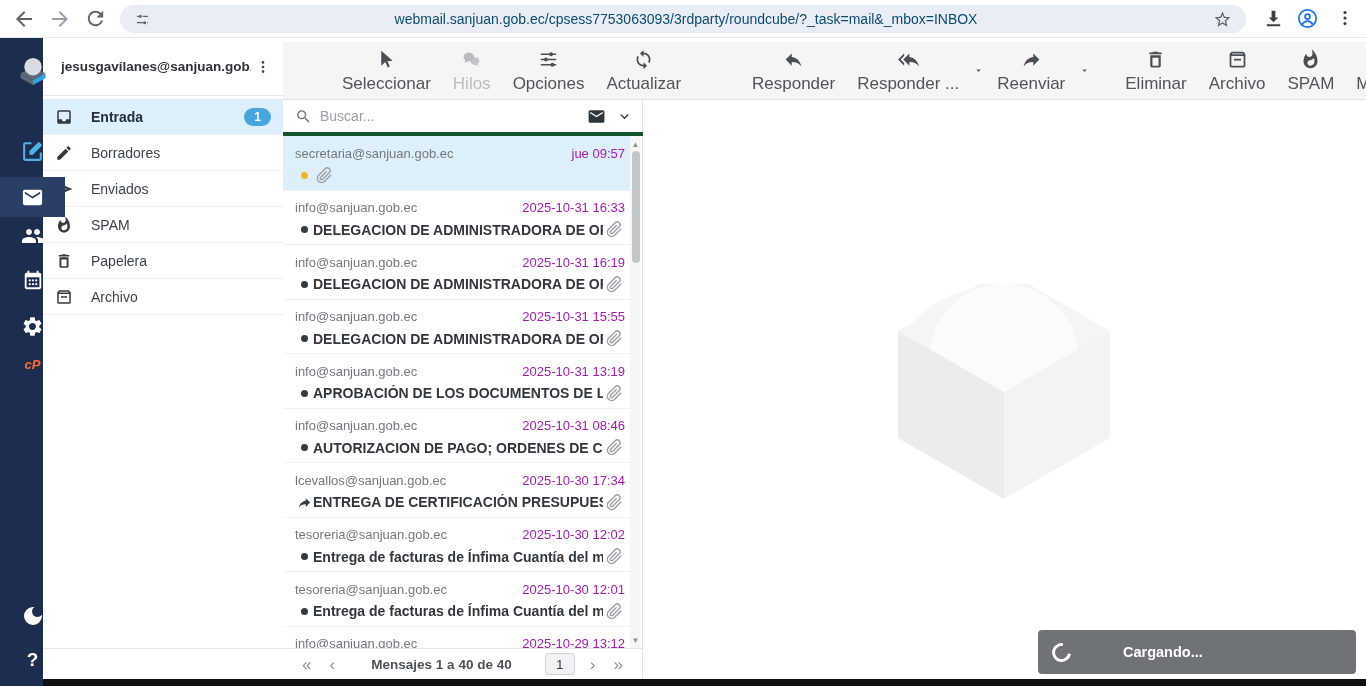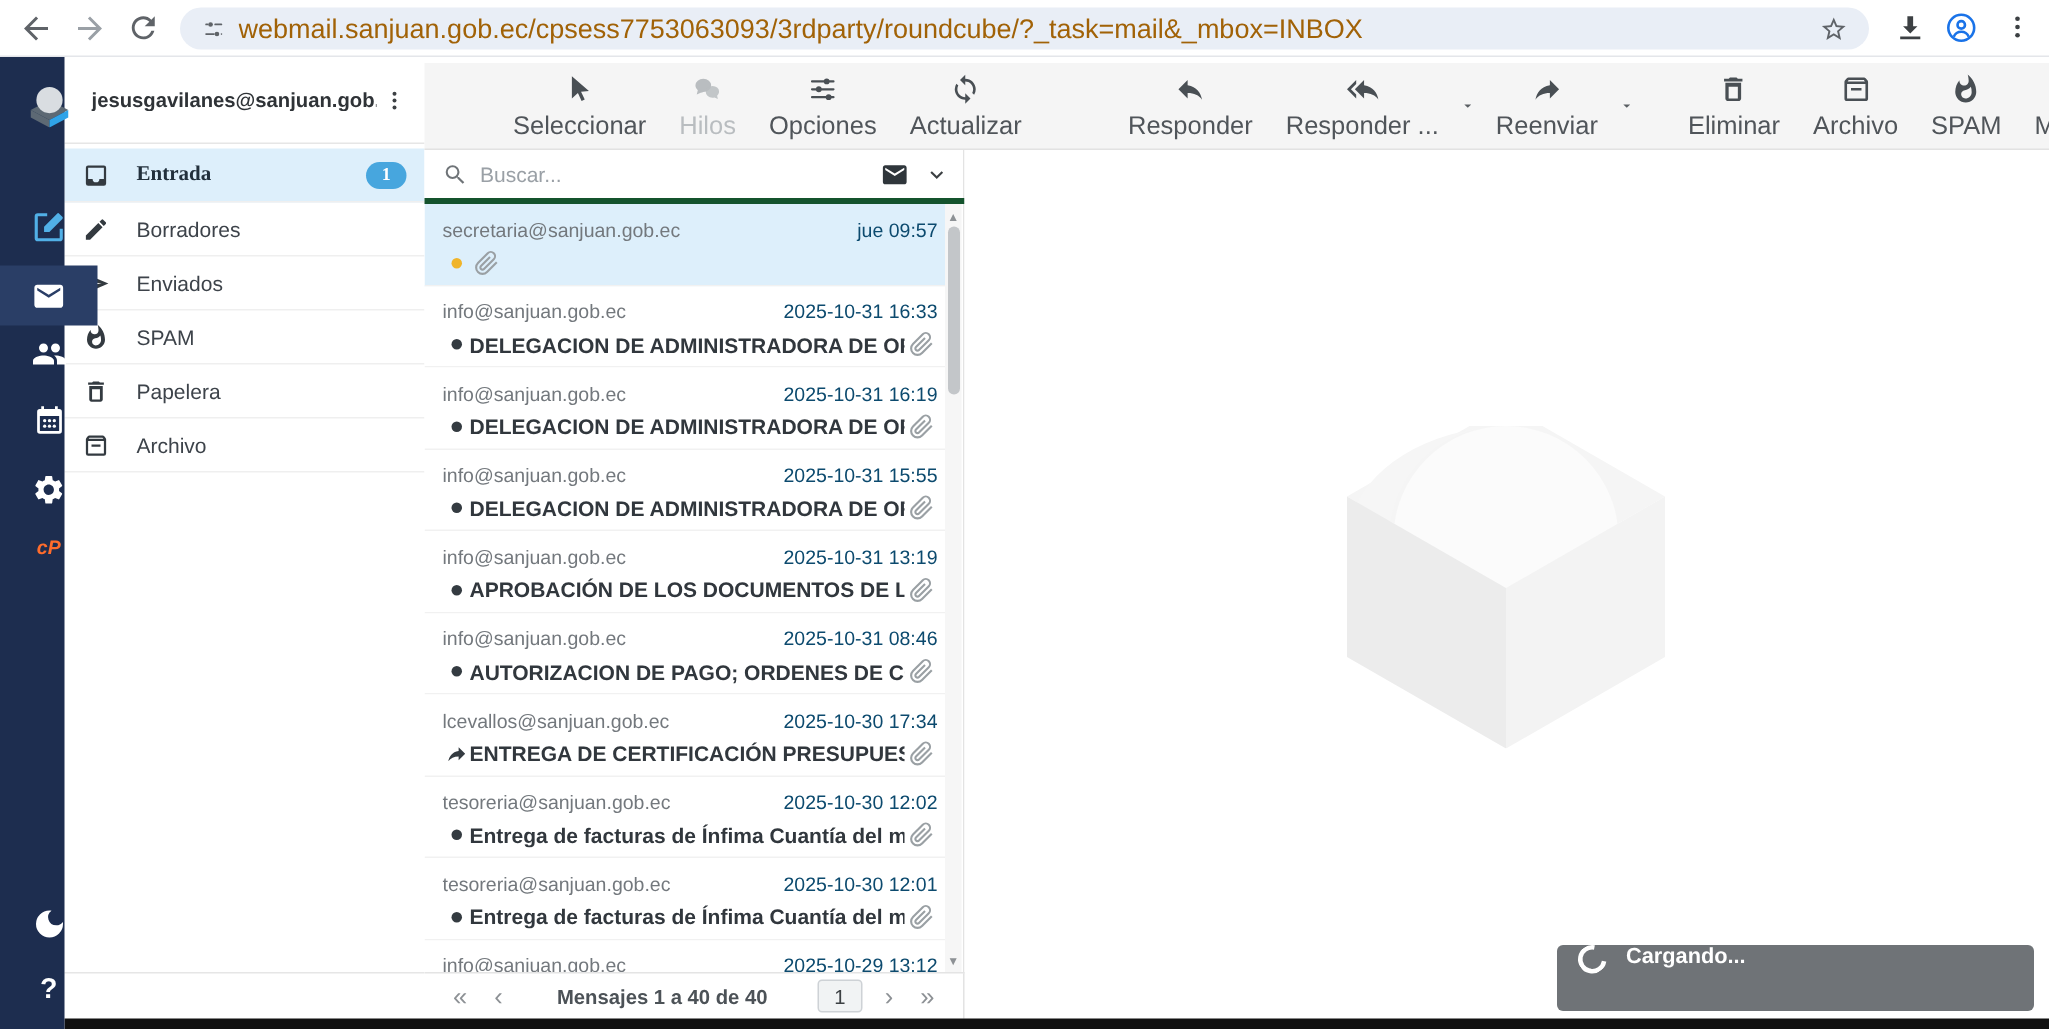--- a/index.html
+++ b/index.html
@@ -9,21 +9,21 @@
   svg { display:block; }
 
   
   .chrome { position:absolute; left:0; top:0; width:1366px; height:38px; background:#fff;
     border-bottom:1px solid #e4e6ea; }
   .chrome .navbtn { position:absolute; top:7px; width:24px; height:24px; color:#5f6368; cursor:pointer; }
   .chrome .fwd { color:#9aa0a6; }
   .urlpill { position:absolute; left:120px; top:5px; width:1126px; height:28px; border-radius:14px;
     background:#e9eef6; display:flex; align-items:center; padding:0 10px; }
   .urlpill .tune { color:#5f6368; margin:0 8px 0 4px; }
-  .urltext { font-size:18px; color:#a16207; white-space:nowrap; overflow:hidden; flex:1; }
+  .urltext { font-size:14px; color:#0c4a6e; white-space:nowrap; overflow:hidden; flex:1;text-align:center; }
   .urlpill .star { color:#5f6368; margin-right:4px; cursor:pointer; }
   .chrome .right-ic { position:absolute; top:7px; width:24px; height:24px; cursor:pointer; color:#3c4043; }
 
   
   .rail { position:absolute; left:0; top:38px; width:43px; height:648px; background:#1d2d4f; z-index:5; }
   .rail .rbtn { position:absolute; left:0; width:65px; height:40px; display:flex; align-items:center;
     justify-content:center; color:#fff; cursor:pointer; }
   .rail .sel { background:#2a3e66; }
   .cp-logo { color:#ff6c2c; font-weight:bold; font-style:italic; font-size:13px; }
   .help-q { color:#fff; font-weight:bold; font-size:19px; }
@@ -32,21 +32,21 @@
   .sidebar { position:absolute; left:43px; top:38px; width:240px; height:648px; background:#fff; }
   .acct { position:absolute; left:0; top:0; width:240px; height:58px; display:flex; align-items:center;
     border-bottom:1px solid #e6e6e6; padding:0 8px 0 18px; }
   .acct .mail-name { flex:1; font-size:13.5px; font-weight:bold; color:#2f3337; white-space:nowrap; overflow:hidden; }
   .acct .kebab-v { color:#3c4043; cursor:pointer; padding:2px; }
   .folders { position:absolute; left:0; top:61px; width:240px; }
   .folder { height:36px; display:flex; align-items:center; padding:0 12px; border-bottom:1px solid #efefef;
     cursor:pointer; color:#3d434a; }
   .folder .fic { width:18px; height:18px; color:#333a40; margin-right:18px; }
   .folder .flabel { flex:1; font-size:14px; color:#3d434a; }
-  .folder.active { background:#ddeffb;font-family:Liberation Serif, serif; }
+  .folder.active { background:#ddeffb; }
   .folder.active .flabel { font-weight:bold; color:#22303c; }
   .badge { background:#47a6de; color:#fff; font-size:12px; font-weight:bold; border-radius:9px;
     min-width:27px; height:18px; display:flex; align-items:center; justify-content:center; padding:0 8px; }
   .quota { position:absolute; left:0; top:610px; width:240px; height:32px; border-top:1px solid #e6e6e6;
     display:flex; align-items:center; padding:0 14px 0 30px; }
   .quota .disk { color:#42484d; margin-right:14px; }
   .quota .bar { flex:1; height:10px; border:1px solid #cfcfcf; border-radius:6px; background:#fff; }
   .quota .pct { font-size:13px; color:#4c5257; margin-left:12px; }
 
   
@@ -73,21 +73,21 @@
   .searchrow input { border:none; outline:none; background:transparent; flex:1; font-size:14px;
     color:#3c4043; font-family:"Liberation Sans",sans-serif; }
   .searchrow input::placeholder { color:#9aa0a6; }
   .searchrow .scope { color:#2f363b; cursor:pointer; margin-right:10px; }
   .searchrow .chev { color:#3c4043; cursor:pointer; }
   .msglist { position:absolute; left:0; top:36px; width:348px; height:512px; overflow:hidden; }
   .msg { height:54.5px; padding:7px 6px 0 12px; border-bottom:1px solid #f1f1f1; cursor:pointer; background:#fff; }
   .msg.sel { background:#ddeffb; }
   .mline1 { display:flex; align-items:center; height:20px; }
   .msender { flex:1; font-size:13px; color:#73787d; white-space:nowrap; overflow:hidden; }
-  .mdate { font-size:13px; color:#0c4a6e; margin-left:8px; white-space:nowrap; }
+  .mdate { font-size:13px; color:#a21caf; margin-left:8px; white-space:nowrap; }
   .mline2 { display:flex; align-items:center; height:24px; }
   .mstatus { width:18px; display:flex; align-items:center; justify-content:center; flex:0 0 18px; }
   .dot { width:7px; height:7px; border-radius:50%; background:#343b41; }
   .dot.gold { background:#f0b429; }
   .fwd-ic { color:#343b41; }
   .msubject { flex:1; font-size:14px; font-weight:bold; color:#31373d; white-space:nowrap; overflow:hidden; }
   .mclip { width:22px; flex:0 0 22px; color:#9aa0a4; display:flex; justify-content:center; }
 
   
   .lscroll { position:absolute; right:1px; top:36px; width:11px; height:512px; background:#f6f6f6; }
@@ -108,21 +108,21 @@
   .bottombar-sb { position:absolute; left:43px; top:648px; width:240px; height:31px; background:#fff;
     border-top:1px solid #e6e6e6; }
   .blackstrip { position:absolute; left:43px; top:679px; width:1323px; height:7px; background:#101010; }
 
   
   .mailview { position:absolute; left:643px; top:100px; width:723px; height:586px; background:#fff; }
   .watermark { position:absolute; left:255px; top:184px; }
 
   
   .toast { position:absolute; left:1038px; top:630px; width:318px; height:44px; background:#6f7377;
-    border-radius:4px; display:flex; align-items:flex-start; padding:0 14px; z-index:20; }
+    border-radius:4px; display:flex; align-items:center; padding:13px 14px; z-index:20;gap:39px; }
   .spinner { width:19px; height:19px; border-radius:50%; border:3px solid #fff;
     border-right-color:transparent; transform:rotate(-35deg); }
   .toast .tmsg { color:#fff; font-size:14.5px; font-weight:bold; margin-left:13px; }
 </style>
 </head>
 <body>
 
 <div class="screen">
 
   <div class="chrome">

